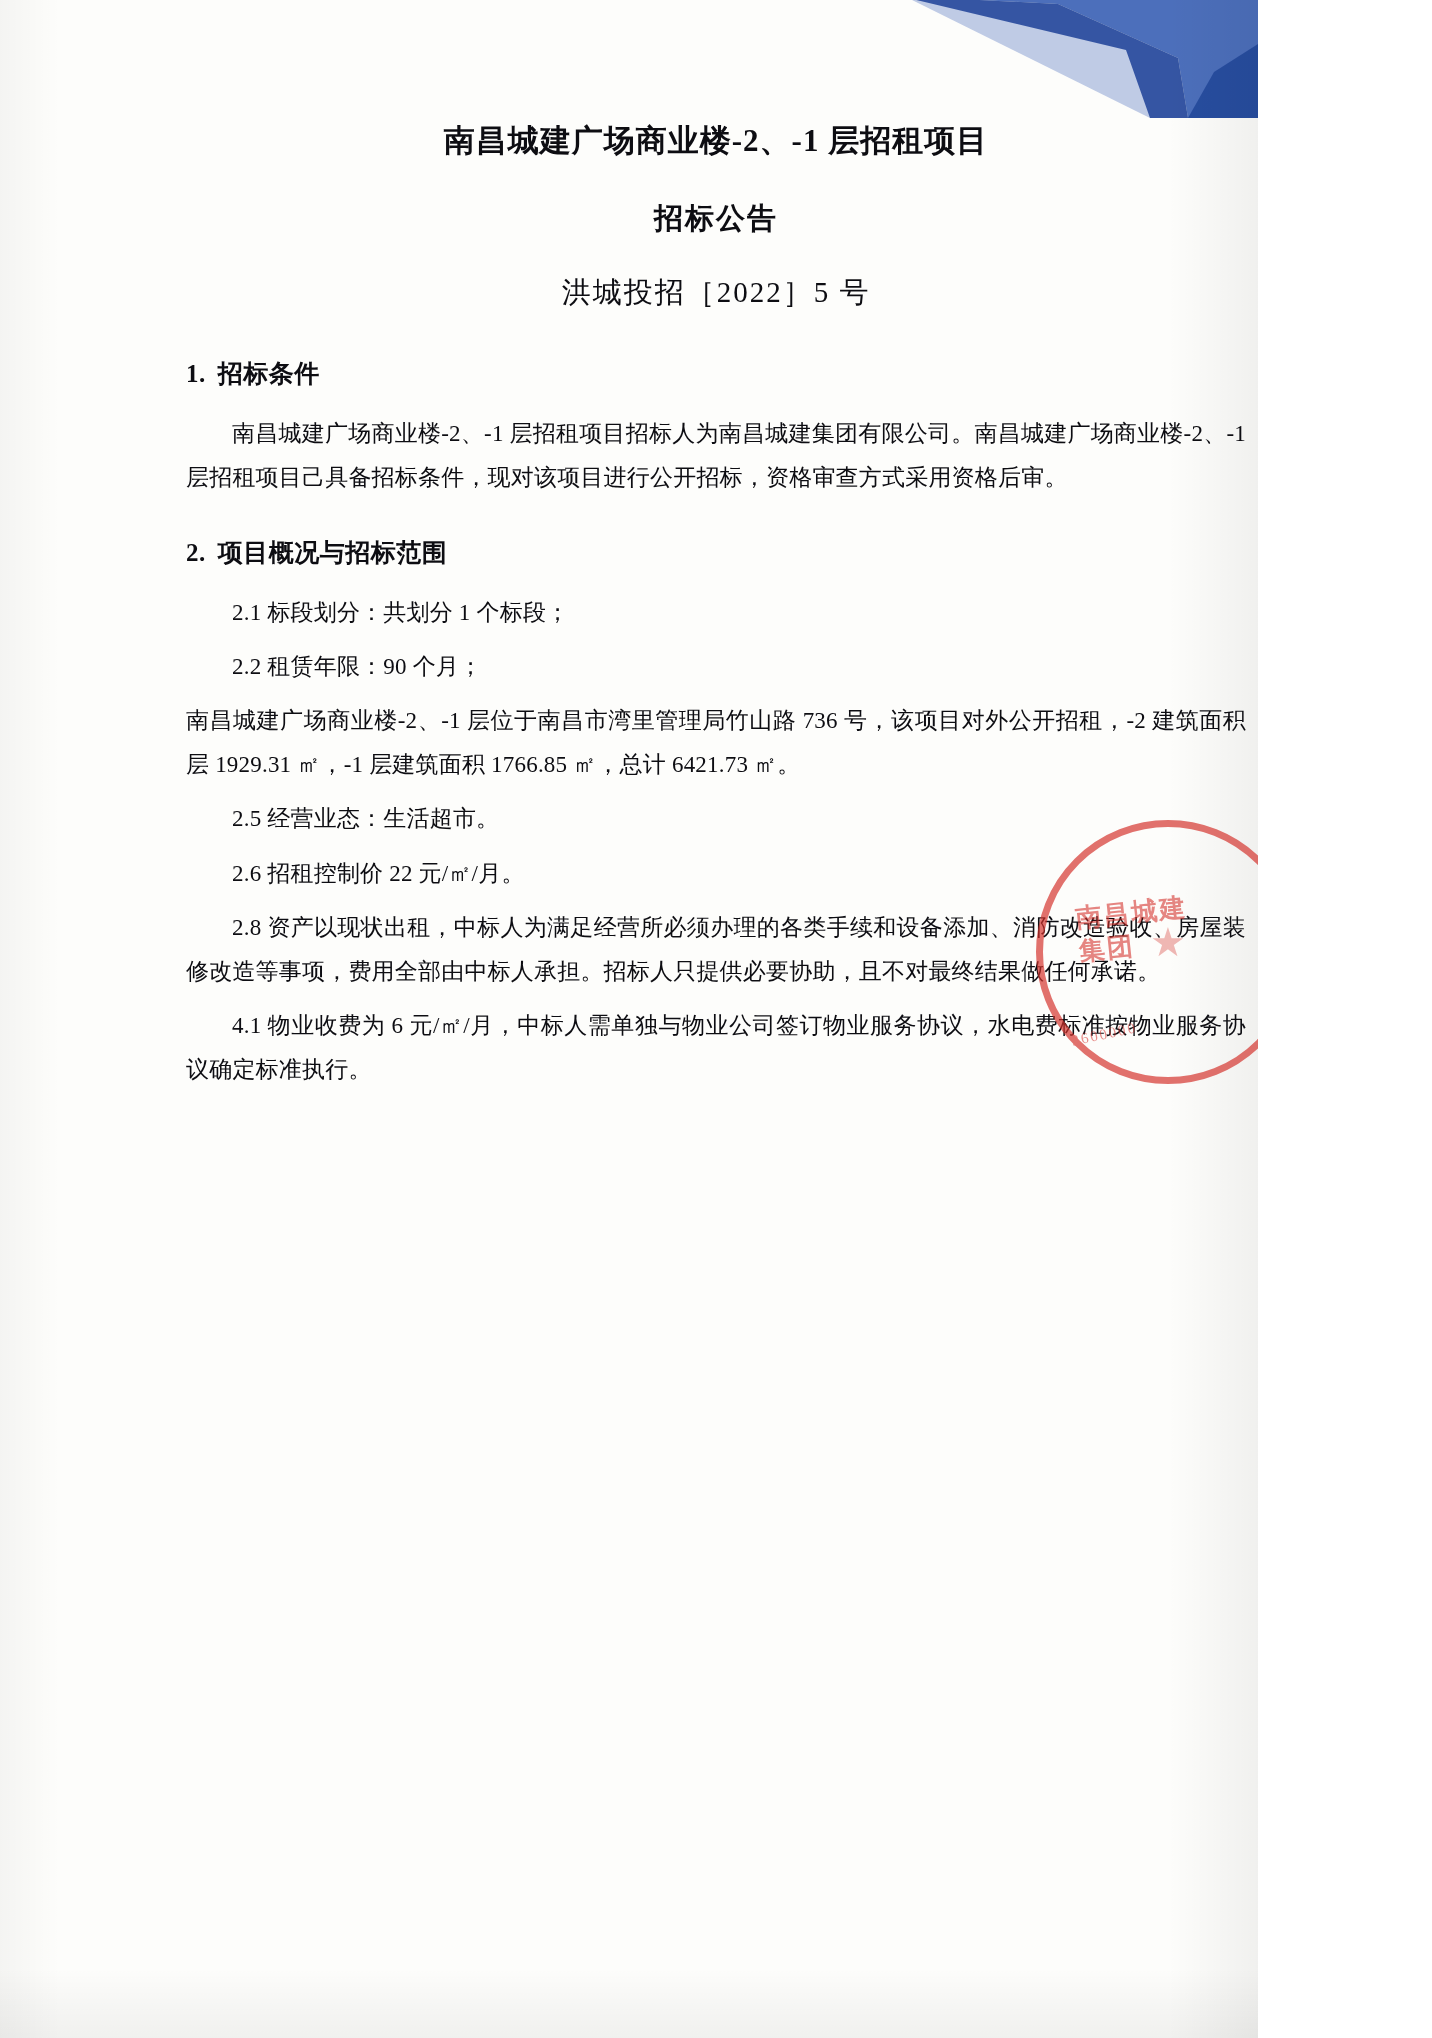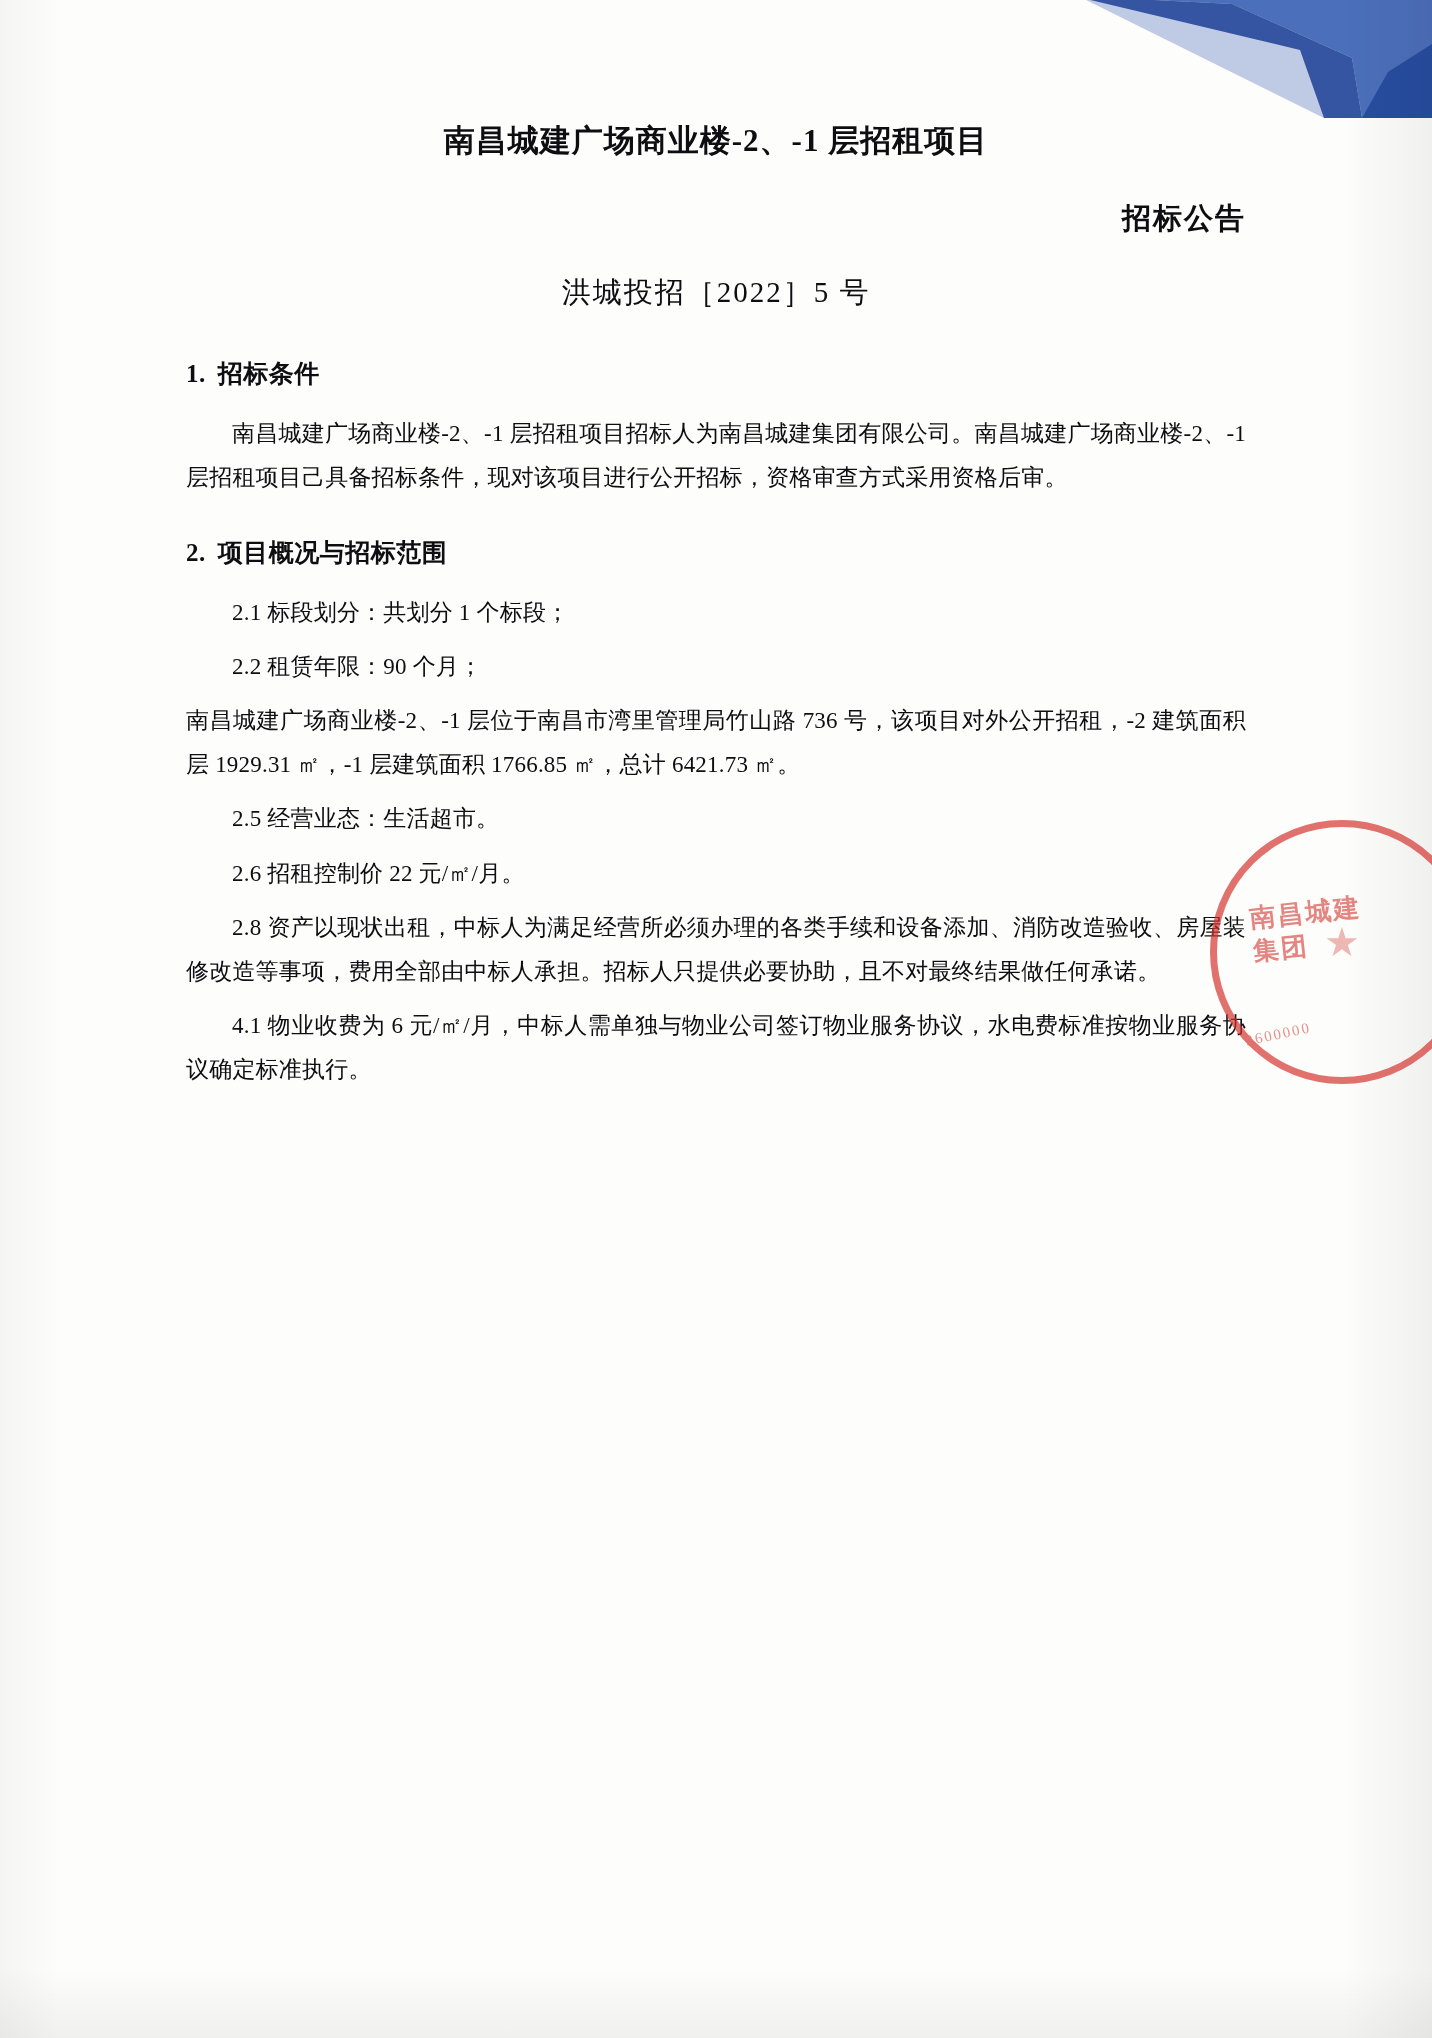--- a/index.html
+++ b/index.html
@@ -2,21 +2,21 @@
 <html><head>
 <meta charset="utf-8">
 <style>
   html, body {
     margin: 0;
     padding: 0;
     background: #ffffff;
   }
   .page {
     position: relative;
-    width: 1432px;
+    width: 1258px;
     height: 2038px;
     background: #fdfdfb;
     overflow: hidden;
     font-family: "Liberation Serif", "DejaVu Serif", serif;
     color: #0d0d12;
   }
   
   .scan-shade-left {
     position: absolute;
     left: 0; top: 0; bottom: 0; width: 60px;
@@ -55,21 +55,21 @@
 
   .doc-title {
     text-align: center;
     font-size: 31px;
     font-weight: bold;
     letter-spacing: 1px;
     line-height: 1.5;
     margin: 0 0 34px 0;
   }
   .doc-subtitle {
-    text-align: right;
+    text-align: center;
     font-size: 29px;
     font-weight: bold;
     letter-spacing: 2px;
     margin: 0 0 34px 0;
   }
   .doc-docnum {
     text-align: center;
     font-size: 29px;
     font-weight: normal;
     letter-spacing: 2px;

